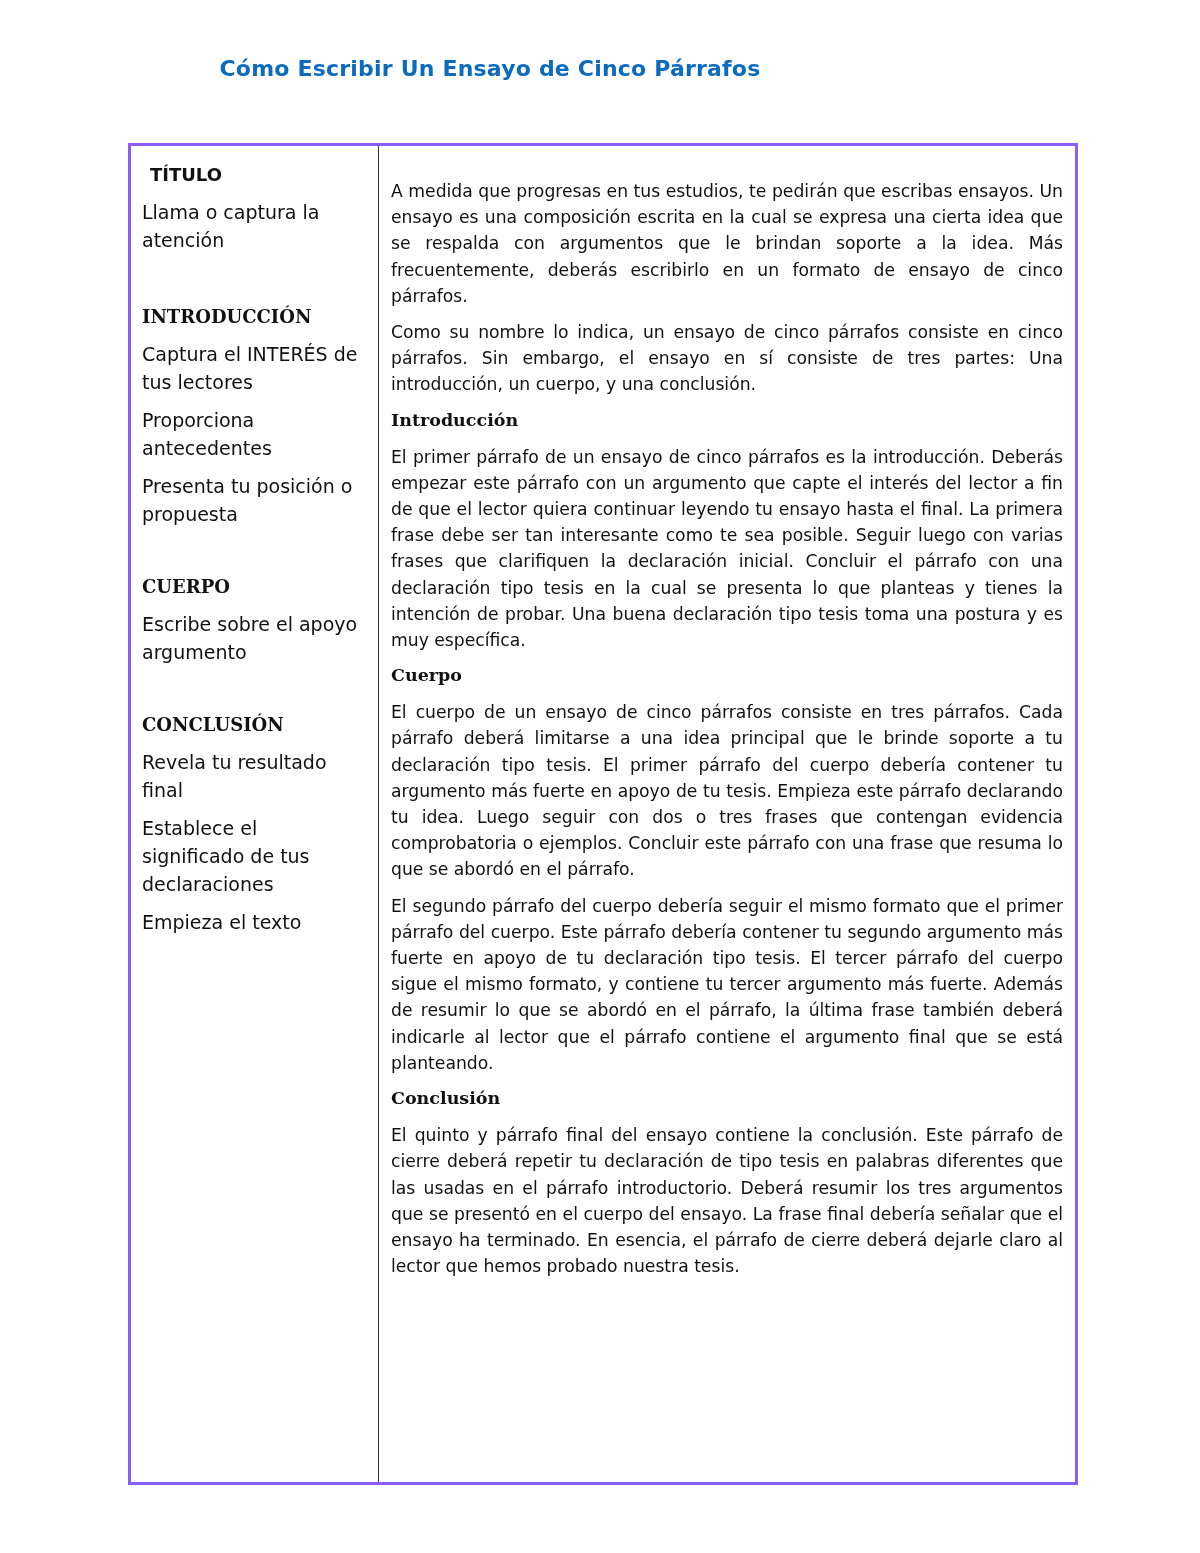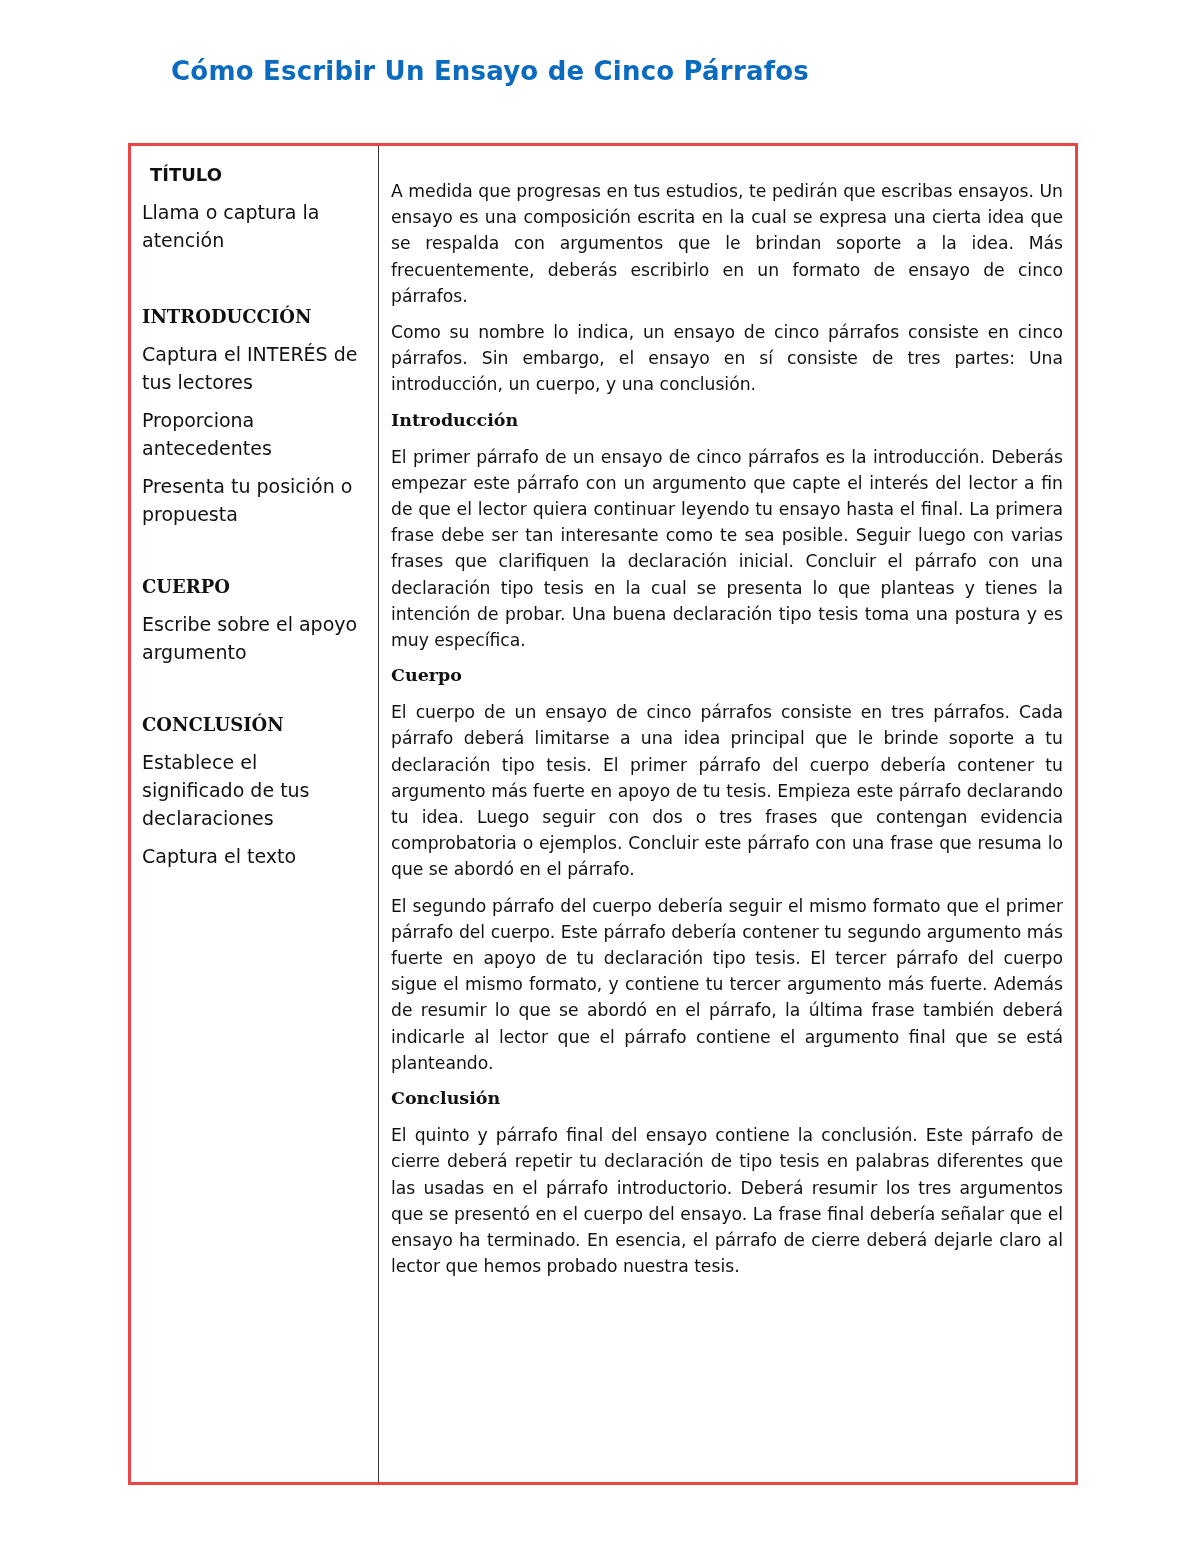--- a/index.html
+++ b/index.html
@@ -1,18 +1,18 @@
 <!DOCTYPE html>
 <html><head>
 <meta charset="utf-8">
 <style>
   html, body { margin: 0; padding: 0; background: #ffffff; }
   body { width: 1200px; height: 1553px; position: relative; overflow: hidden; font-family: "DejaVu Sans", sans-serif; color: #111; }
-  .page-title { position: absolute; top: 56px; left: 0; width: 980px; text-align: center; font-family: "DejaVu Sans", sans-serif; font-weight: bold; font-size: 26px; color: #0b6bbf; letter-spacing: 0.2px; }
-  .essay-table { position: absolute; left: 128px; top: 143px; width: 950px; height: 1342px; border: 3px solid #ef4444; box-sizing: border-box; display: flex; }
+  .page-title { position: absolute; top: 56px; left: 0; width: 980px; text-align: center; font-family: "DejaVu Sans", sans-serif; font-weight: bold; font-size: 22px; color: #0b6bbf; letter-spacing: 0.2px; }
+  .essay-table { position: absolute; left: 128px; top: 143px; width: 950px; height: 1342px; border: 3px solid #8b5cf6; box-sizing: border-box; display: flex; }
   .col-left { width: 248px; border-right: 1px solid #333; box-sizing: border-box; padding: 14px 10px 0 11px; }
   .col-right { flex: 1; box-sizing: border-box; padding: 32px 12px 0 12px; }
   .section-heading { font-family: "DejaVu Serif", serif; font-weight: bold; font-size: 18px; margin: 0 0 12px 0; line-height: 22px; }
   .section-heading.first { margin-left: 8px; margin-top: 4px; font-family: "DejaVu Sans", sans-serif; }
   .left-item { font-size: 19px; line-height: 28px; margin: 0 8px 10px 0; }
   .left-section { margin-bottom: 42px; }
   .right-p { font-size: 17.2px; line-height: 26.2px; text-align: justify; margin: 0 0 10px 0; }
   .right-heading { font-family: "DejaVu Serif", serif; font-weight: bold; font-size: 17.5px; line-height: 24px; margin: 2px 0 12px 0; }
 </style>
 </head>
@@ -35,22 +35,23 @@
       <div class="left-item">Presenta tu posición o propuesta</div>
     </div>
 
     <div class="left-section" style="margin-bottom:48px;">
       <div class="section-heading">CUERPO</div>
       <div class="left-item">Escribe sobre el apoyo argumento</div>
     </div>
 
     <div class="left-section" style="margin-bottom:48px;">
       <div class="section-heading">CONCLUSIÓN</div>
+      <div class="left-item">Revela tu resultado final</div>
       <div class="left-item">Establece el significado de tus declaraciones</div>
-      <div class="left-item">Captura el texto</div>
+      <div class="left-item">Empieza el texto</div>
     </div>
 
   </div>
 
   <div class="col-right">
     <p class="right-p">A medida que progresas en tus estudios, te pedirán que escribas ensayos. Un ensayo es una composición escrita en la cual se expresa una cierta idea que se respalda con argumentos que le brindan soporte a la idea. Más frecuentemente, deberás escribirlo en un formato de ensayo de cinco párrafos.</p>
     <p class="right-p">Como su nombre lo indica, un ensayo de cinco párrafos consiste en cinco párrafos. Sin embargo, el ensayo en sí consiste de tres partes: Una introducción, un cuerpo, y una conclusión.</p>
 
     <div class="right-heading">Introducción</div>
     <p class="right-p">El primer párrafo de un ensayo de cinco párrafos es la introducción. Deberás empezar este párrafo con un argumento que capte el interés del lector a fin de que el lector quiera continuar leyendo tu ensayo hasta el final. La primera frase debe ser tan interesante como te sea posible. Seguir luego con varias frases que clarifiquen la declaración inicial. Concluir el párrafo con una declaración tipo tesis en la cual se presenta lo que planteas y tienes la intención de probar. Una buena declaración tipo tesis toma una postura y es muy específica.</p>

